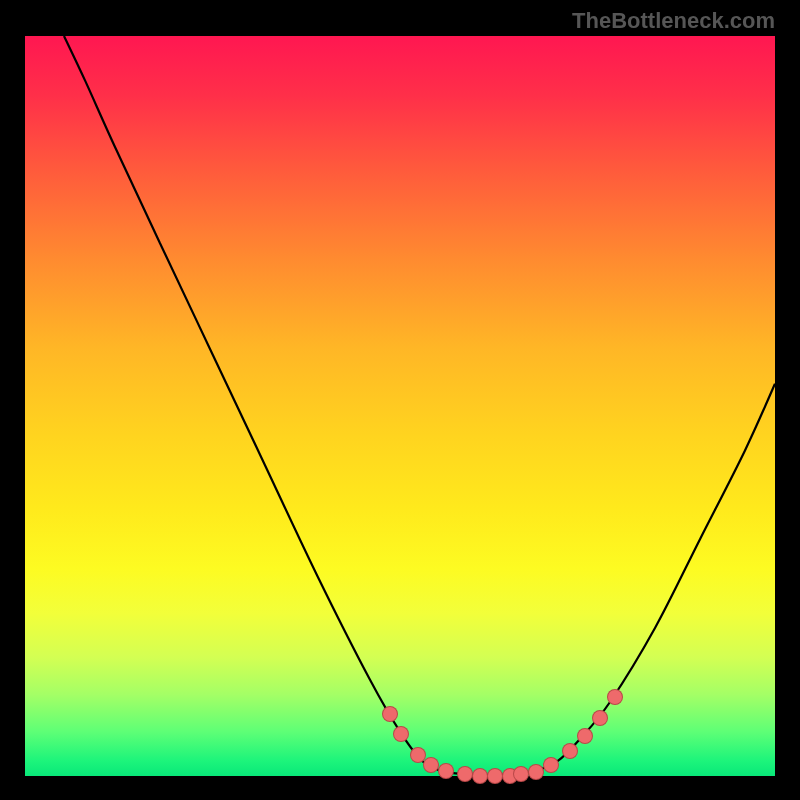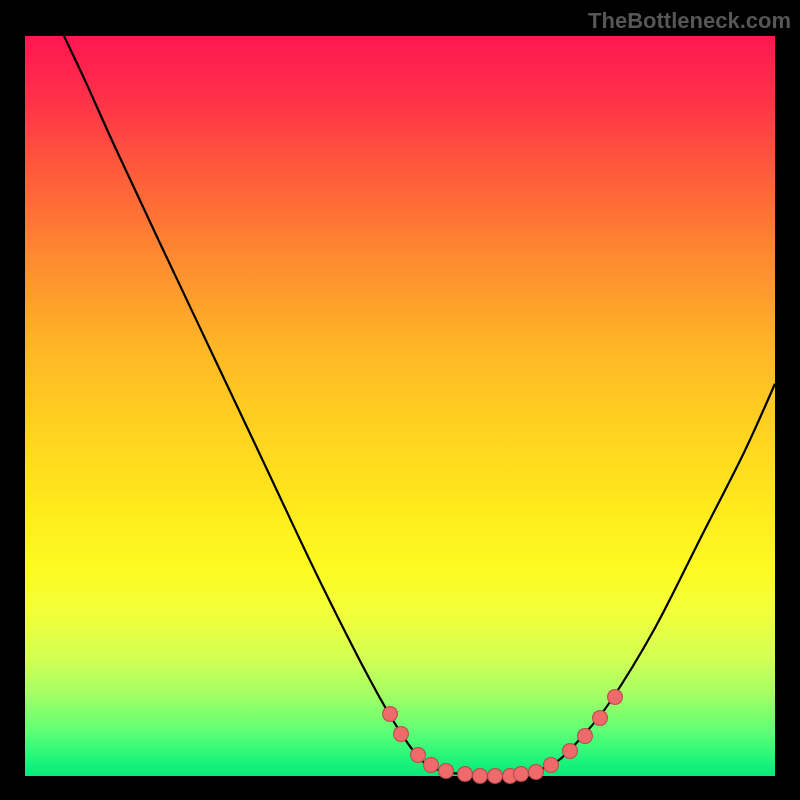--- a/index.html
+++ b/index.html
@@ -13,21 +13,21 @@
           #ffb626 42%,
           #ffd41f 54%,
           #ffea1c 64%,
           #fdfb22 72%,
           #f2ff3a 78%,
           #d3ff53 84%,
           #a4ff66 89%,
           #5eff76 94%,
           #1cf47b 98%,
           #09e879 100%)}
-  .site{position:absolute;right:9px;top:8px;font:600 22px Arial,Helvetica,sans-serif;color:#565656}
+  .site{position:absolute;right:25px;top:8px;font:600 22px Arial,Helvetica,sans-serif;color:#565656}
   svg.curve{position:absolute;left:25px;top:36px;width:750px;height:740px;overflow:visible}
   .markers{position:absolute;left:25px;top:36px;width:750px;height:740px}
   .mk{position:absolute;width:14px;height:14px;margin:-7px 0 0 -7px;border-radius:50%;
       background:#ee6a6b;border:1px solid rgba(120,30,30,.45)}
 </style>
 </head>
 <body>
 <div class="stage">
   <div class="plot"></div>
   <div class="site">TheBottleneck.com</div>

